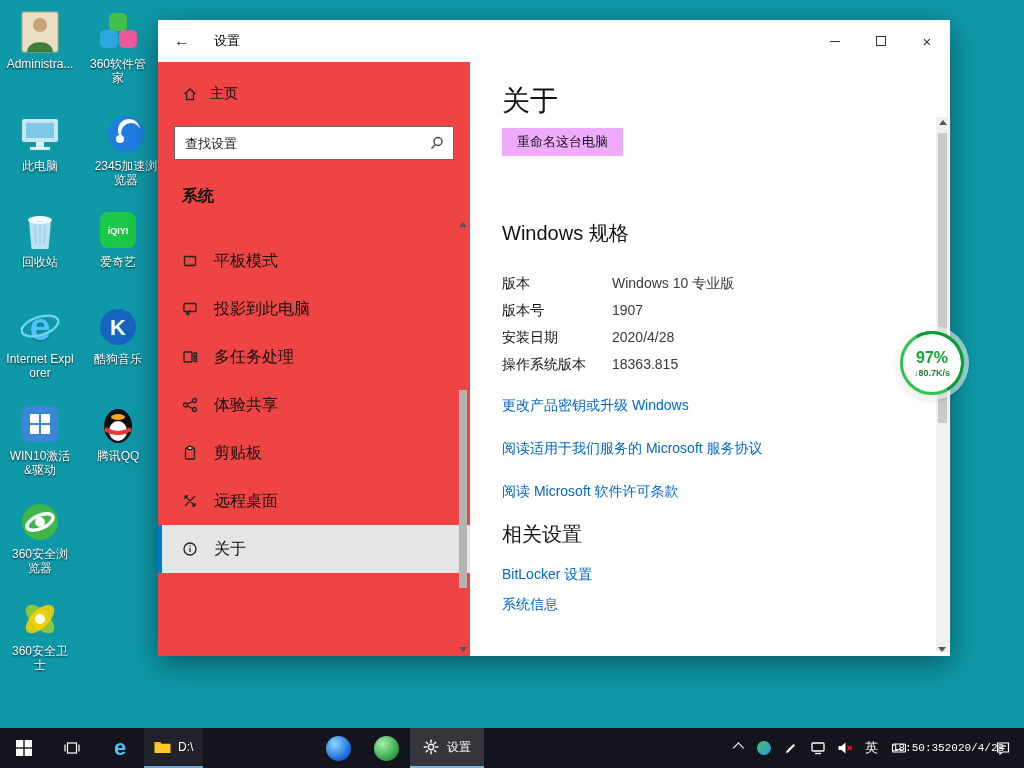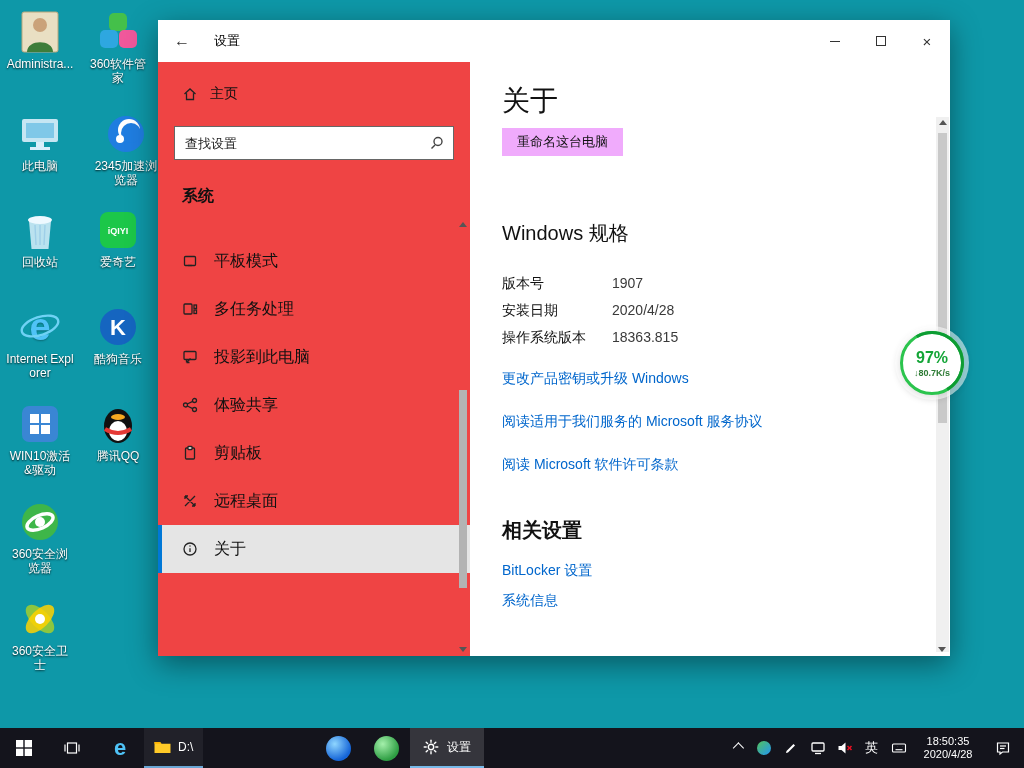--- a/index.html
+++ b/index.html
@@ -44,21 +44,21 @@
   .content { position:absolute; left:312px; top:42px; right:0; bottom:0; padding:20px 44px 0 32px; background:#fff; }
   .page-title { font-size:28px; font-weight:400; color:#111; }
   .rename-btn { margin-top:8px; display:inline-block; background:#f0abfc; border:none; padding:5px 15px; font-size:13px; color:#111; cursor:pointer; font-family:inherit; }
   .spec-heading { margin-top:64px; font-size:20px; font-weight:400; color:#111; }
   .specs { margin-top:28px; }
   .spec-row { display:flex; margin-bottom:9px; font-size:14px; }
   .spec-label { width:110px; color:#111; }
   .spec-value { color:#3a3a3a; }
   .lnk { display:inline-block; color:#0066cc; font-size:14px; cursor:pointer; }
   .mt14{margin-top:14px;} .mt25{margin-top:25px;} .mt18{margin-top:18px;} .mt24{margin-top:12px;}
-  .related-heading { margin-top:43px; font-size:20px; font-weight:700; color:#111; }
+  .related-heading { margin-top:20px; font-size:20px; font-weight:400; color:#111; }
   .content-scroll { position:absolute; right:1px; top:55px; bottom:4px; width:13px; background:#f0f0f0; }
   .content-scroll .tri-up { margin-top:3px; }
   .content-thumb { position:absolute; left:2px; width:9px; top:16px; height:290px; background:#c9c9c9; }
 
   
   #ball { position:absolute; left:900px; top:331px; width:64px; height:64px; border-radius:50%; background:#fff;
           border:3px solid #2bc44d; box-shadow:0 0 0 5px rgba(255,255,255,.55), 0 2px 8px rgba(0,0,0,.3);
           z-index:9; display:flex; flex-direction:column; align-items:center; justify-content:center; cursor:pointer; }
   #ball::before { content:""; position:absolute; inset:-3px; border-radius:50%; border:3px solid transparent;
           border-top-color:#0d9c33; border-right-color:#0d9c33; transform:rotate(15deg); }
@@ -75,21 +75,21 @@
   .tb-center { position:absolute; left:314px; top:0; bottom:0; display:flex; }
   .circle-ic { width:25px; height:25px; border-radius:50%; }
   .c-blue { background:radial-gradient(circle at 35% 32%, #8fd6ff 0%, #1565d8 70%); }
   .c-green { background:radial-gradient(circle at 35% 32%, #a4f0ab 0%, #2e9e43 70%); }
   .tb-settings { width:auto; padding:0 13px; gap:8px; background:rgba(255,255,255,.14); border-bottom:2px solid #76b9e8; }
   .tb-settings span { color:#fff; font-size:12px; }
   .tray { position:absolute; right:2px; top:0; bottom:0; display:flex; align-items:center; }
   .tray-item { width:27px; height:40px; display:flex; align-items:center; justify-content:center; cursor:pointer; color:#fff; }
   .chev-up { width:8px; height:8px; border-top:1.6px solid #fff; border-right:1.6px solid #fff; transform:rotate(-45deg) translate(1px,1px); }
   .ime { font-size:13px; color:#fff; }
-  .clock { width:72px; height:40px; display:flex; flex-direction:column; align-items:center; justify-content:center; color:#fff; font-size:11px; line-height:13px; cursor:pointer; }
+  .clock { width:72px; height:40px; display:flex; flex-direction:row; align-items:center; justify-content:center; color:#fff; font-size:11px; line-height:13px; cursor:pointer;font-family:Liberation Mono, monospace; }
   .tray-360 { width:14px; height:14px; border-radius:50%; background:linear-gradient(135deg,#53c25c 0%, #2196f3 100%); }
 </style>
 </head>
 <body>
 
 <div>
 
   <div class="dcell" style="left:6px;top:10px">
     <div class="dicon">
       <svg width="44" height="44" viewBox="0 0 44 44">
@@ -267,32 +267,32 @@
     <div class="nav">
       <div class="nav-item">
         <svg class="nav-ic" viewBox="0 0 16 16" fill="none" stroke="#222" stroke-width="1.3">
             <rect x="2.5" y="3.5" width="11" height="9" rx="1"></rect>
             <line x1="6" y1="12.5" x2="10" y2="12.5"></line>
           </svg>
         <span>平板模式</span>
       </div>
       <div class="nav-item">
         <svg class="nav-ic" viewBox="0 0 16 16" fill="none" stroke="#222" stroke-width="1.3">
+            <rect x="2" y="2.5" width="12" height="8" rx="1"></rect>
+            <path d="M4.5 13.5 L8.5 9.5 M4.5 13.5 h3 M4.5 13.5 v-3"></path>
+          </svg>
+        <span>投影到此电脑</span>
+      </div>
+      <div class="nav-item">
+        <svg class="nav-ic" viewBox="0 0 16 16" fill="none" stroke="#222" stroke-width="1.3">
             <rect x="2" y="3" width="8" height="10" rx="1"></rect>
             <rect x="12" y="4" width="2.5" height="3.5"></rect>
             <rect x="12" y="9" width="2.5" height="3.5"></rect>
           </svg>
         <span>多任务处理</span>
-      </div>
-      <div class="nav-item">
-        <svg class="nav-ic" viewBox="0 0 16 16" fill="none" stroke="#222" stroke-width="1.3">
-            <rect x="2" y="2.5" width="12" height="8" rx="1"></rect>
-            <path d="M4.5 13.5 L8.5 9.5 M4.5 13.5 h3 M4.5 13.5 v-3"></path>
-          </svg>
-        <span>投影到此电脑</span>
       </div>
       <div class="nav-item">
         <svg class="nav-ic" viewBox="0 0 16 16" fill="none" stroke="#222" stroke-width="1.3">
             <circle cx="3.5" cy="8" r="2"></circle>
             <circle cx="12.5" cy="3.5" r="2"></circle>
             <circle cx="12.5" cy="12.5" r="2"></circle>
             <line x1="5.3" y1="7" x2="10.7" y2="4.4"></line>
             <line x1="5.3" y1="9" x2="10.7" y2="11.6"></line>
           </svg>
         <span>体验共享</span>
@@ -327,20 +327,24 @@
     </div>
   </div>
 
   <div class="content">
     <div class="page-title">关于</div>
     <button class="rename-btn">重命名这台电脑</button>
 
     <div class="spec-heading">Windows 规格</div>
 
     <div class="specs">
+      <div class="spec-row">
+        <span class="spec-label">版本</span>
+        <span class="spec-value">Windows 10 专业版</span>
+      </div>
       <div class="spec-row">
         <span class="spec-label">版本号</span>
         <span class="spec-value">1907</span>
       </div>
       <div class="spec-row">
         <span class="spec-label">安装日期</span>
         <span class="spec-value">2020/4/28</span>
       </div>
       <div class="spec-row">
         <span class="spec-label">操作系统版本</span>

